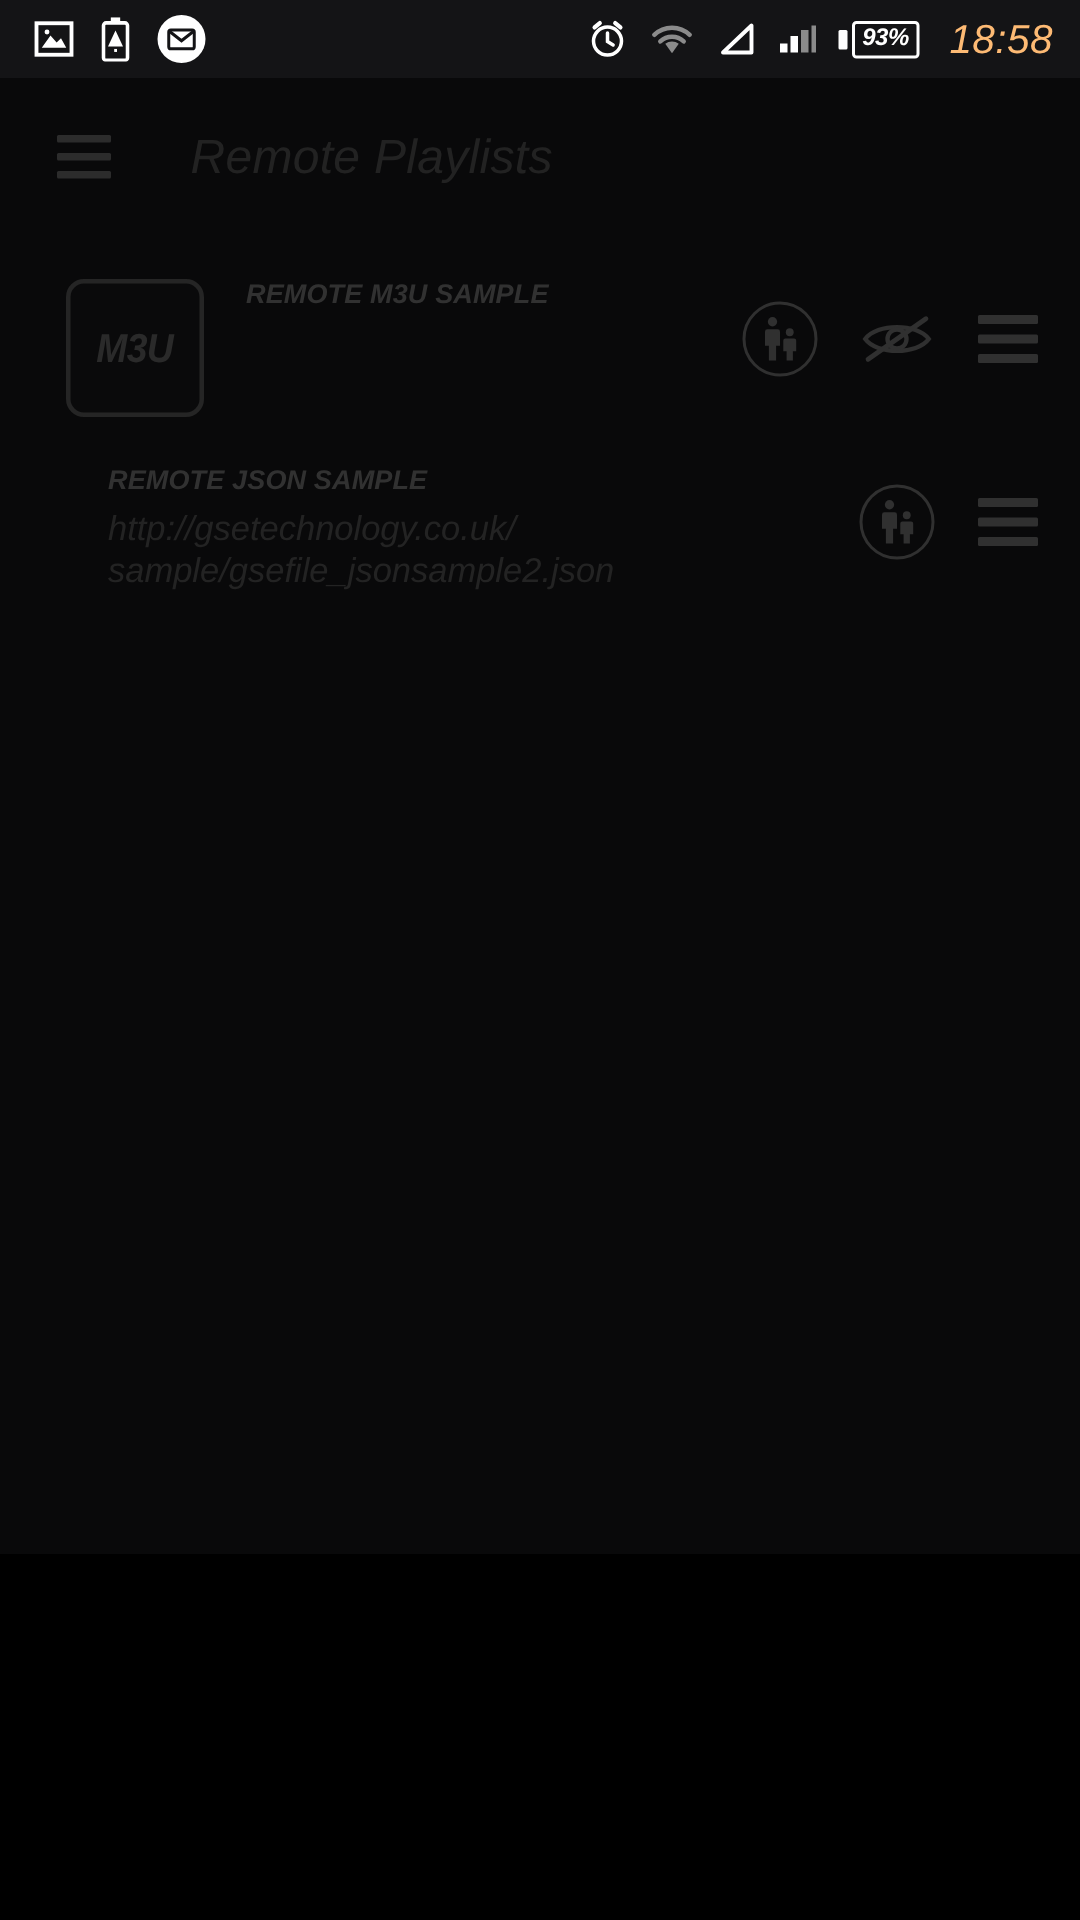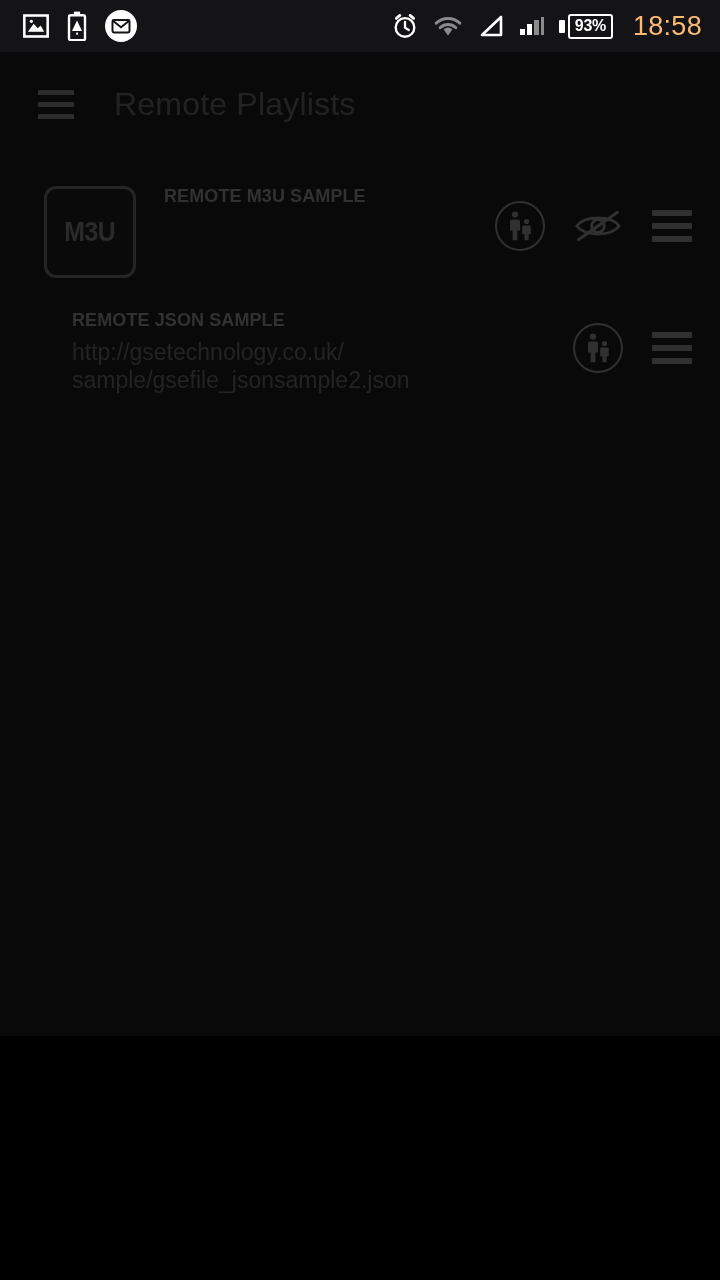--- a/index.html
+++ b/index.html
@@ -11,20 +11,21 @@
     font-family: "Liberation Sans", sans-serif;
     overflow: hidden;
   }
 
   #screen {
     position: relative;
     width: 720px;
     height: 1036px;
     background: #151517;
     overflow: hidden;
+    font-style: italic;
   }
 
   
   #status-bar {
     position: absolute;
     top: 0; left: 0;
     width: 720px;
     height: 52px;
     background: #141416;
     display: flex;
@@ -101,21 +102,21 @@
     gap: 7px;
   }
   #drawer-toggle i {
     display: block;
     width: 36px;
     height: 5px;
     background: #636363;
     border-radius: 1px;
   }
   #app-title {
-    margin-left: 30px;
+    margin-left: 43px;
     color: #4d4d4d;
     font-size: 32px;
     font-weight: 400;
     letter-spacing: 0.2px;
   }
 
   
   #playlist-list {
     position: absolute;
     top: 168px; left: 0;

